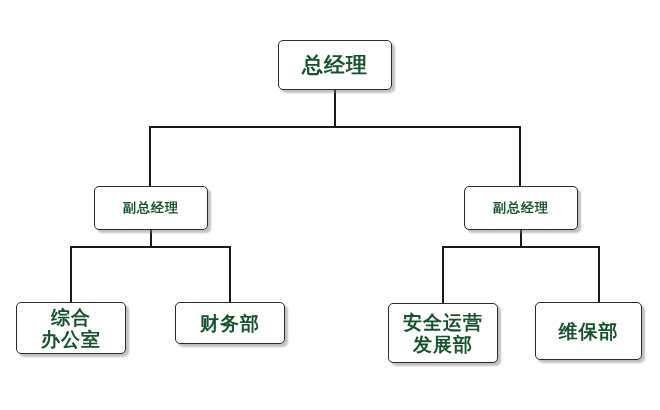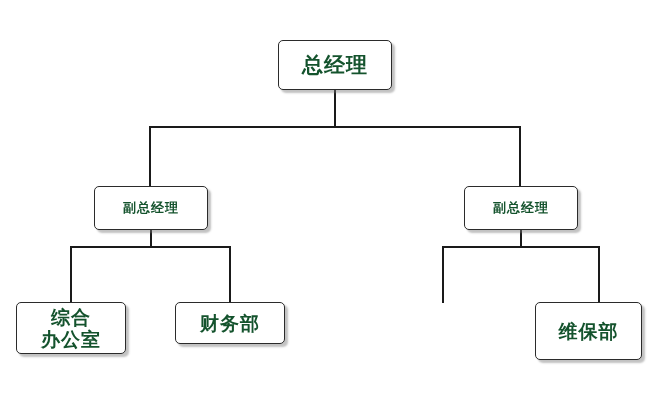--- a/index.html
+++ b/index.html
@@ -109,17 +109,21 @@
     <span class="node-label">副总经理</span>
   </div>
 
   <div class="node lvl3" id="node-office">
     <span class="node-label">综合
 办公室</span>
   </div>
   <div class="node lvl3" id="node-finance">
     <span class="node-label">财务部</span>
   </div>
+  <div class="node lvl3" id="node-safety">
+    <span class="node-label">安全运营
+发展部</span>
+  </div>
   <div class="node lvl3" id="node-maint">
     <span class="node-label">维保部</span>
   </div>
 
 </div>
 
 </body></html>

